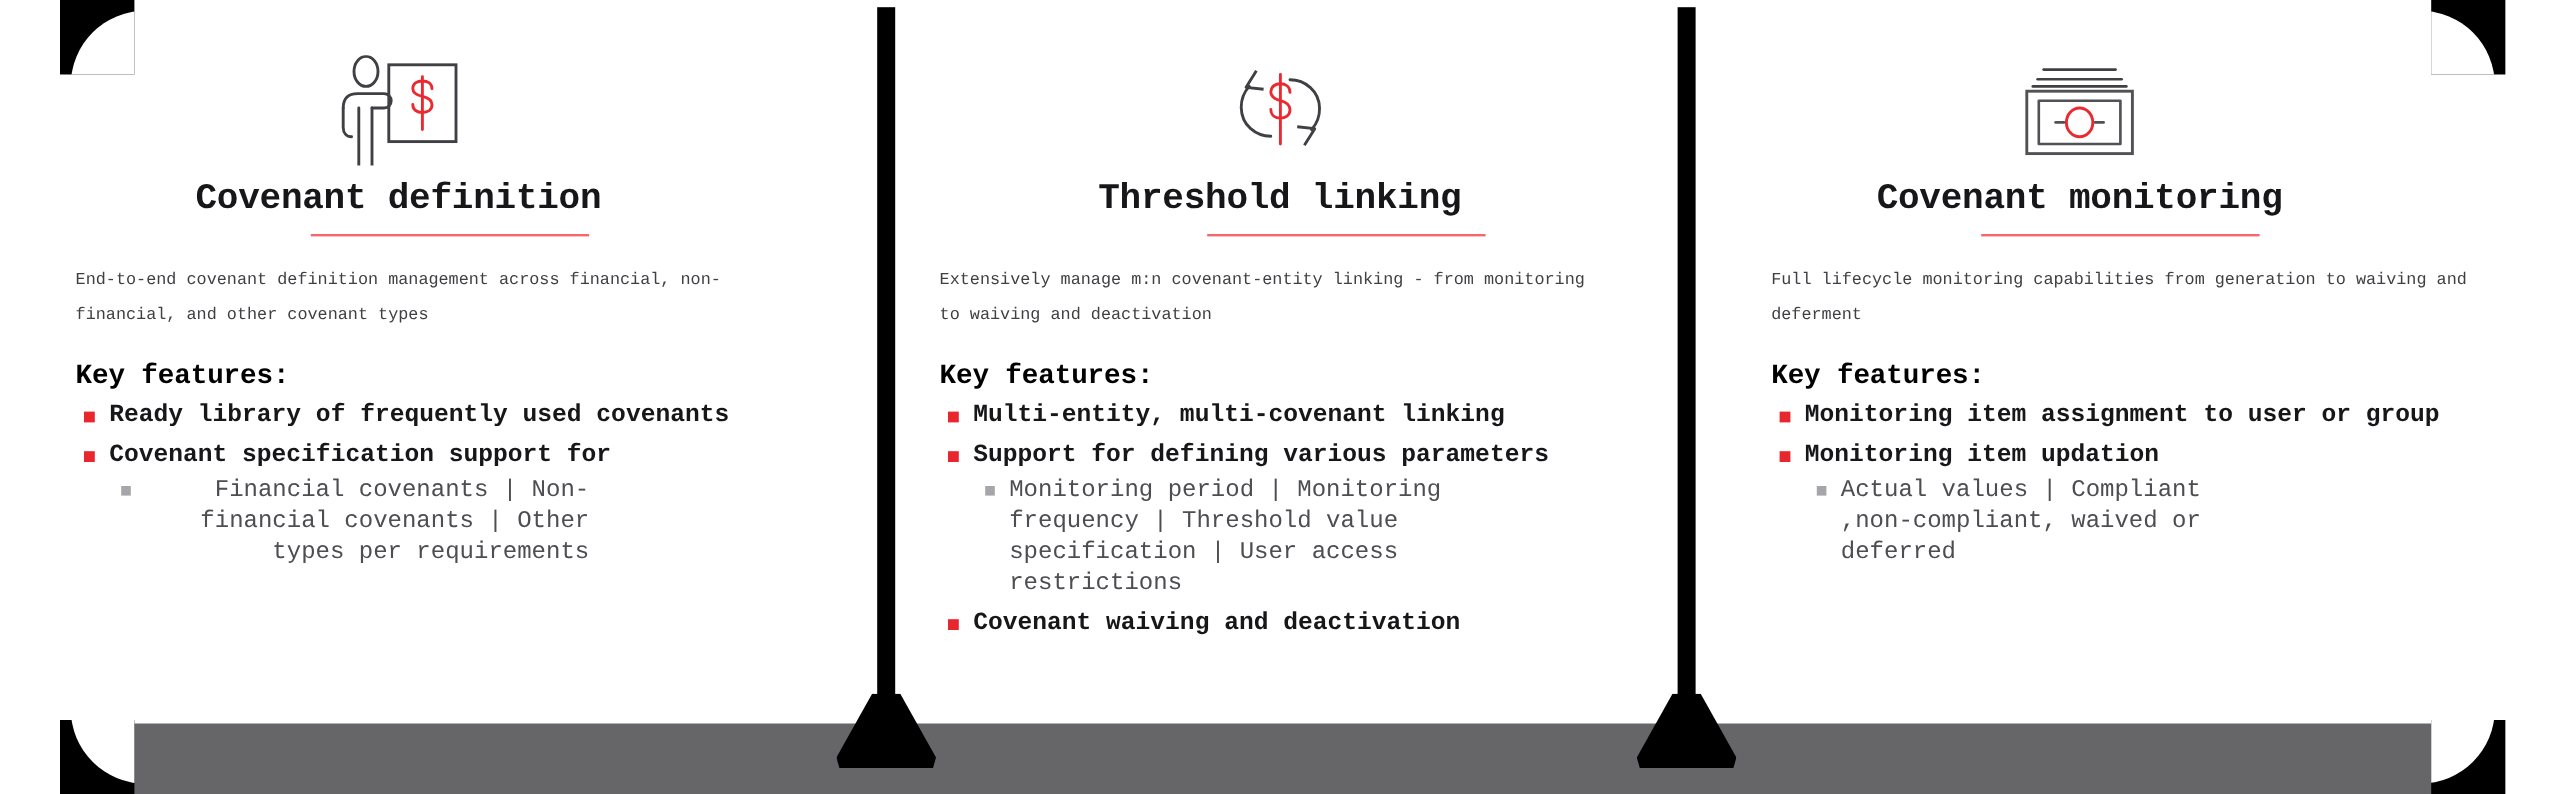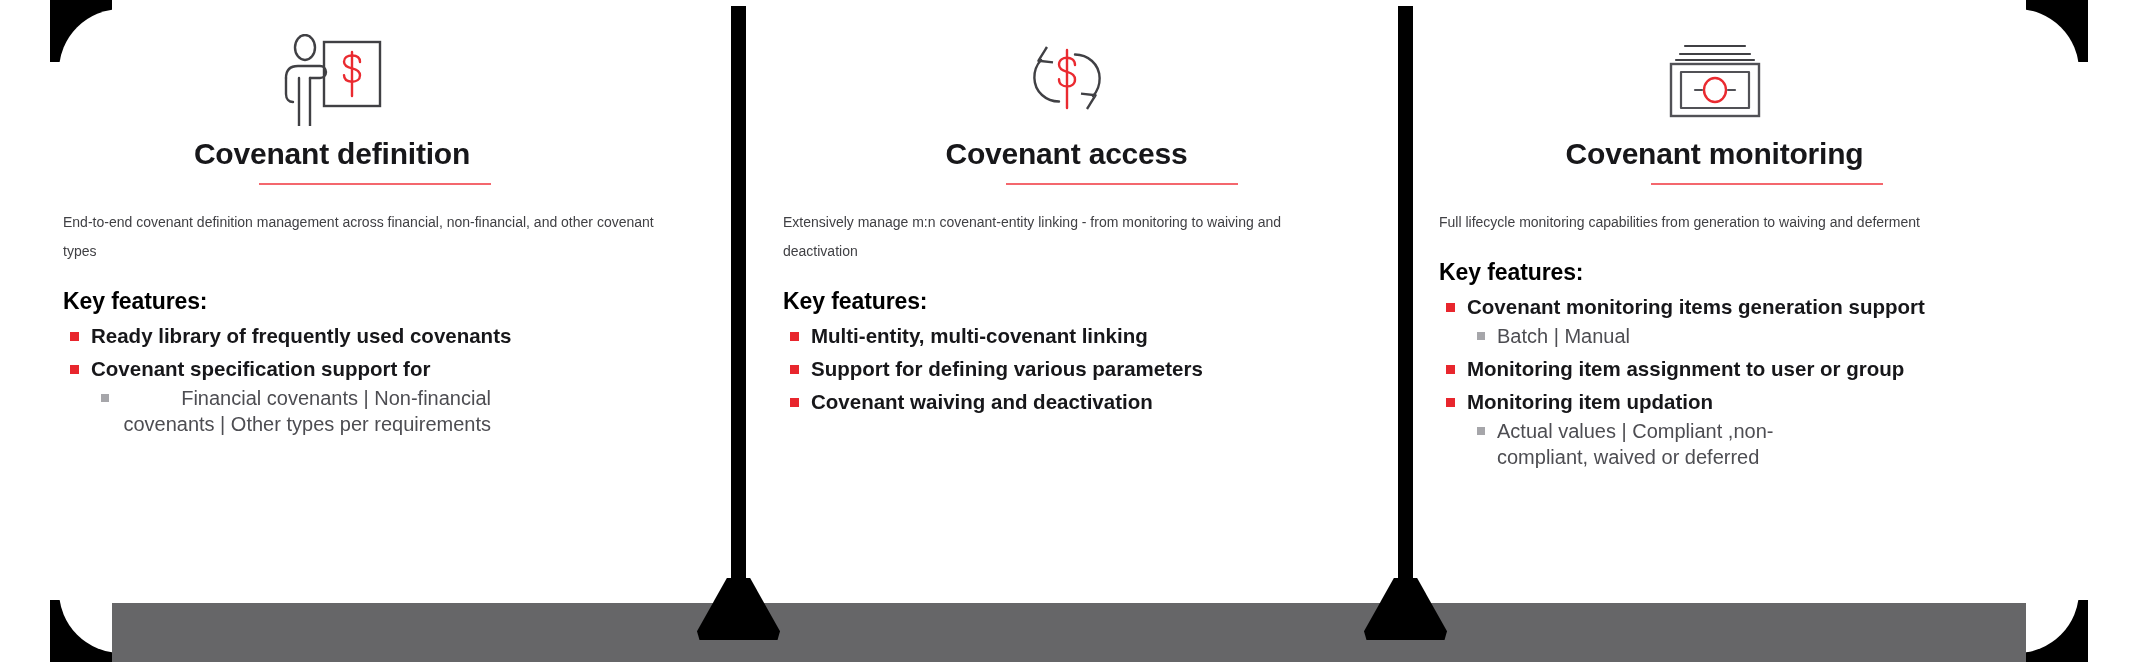--- a/index.html
+++ b/index.html
@@ -69,32 +69,33 @@
     width: 83px; height: 62px;
     background: #000000;
     clip-path: polygon(36% 0%, 64% 0%, 100% 86%, 97% 100%, 3% 100%, 0% 86%);
   }
   .divider-1 { left: 731px; }
   .divider-2 { left: 1398px; }
 
   
   .columns {
     position: absolute;
-    left: 0; top: 0;
+    left: 0; top: 12px;
     width: 2034px; height: 600px;
     display: flex;
+    font-family: Liberation Mono, monospace;
   }
   .col {
     position: relative;
     flex: 0 0 auto;
     padding-top: 24px;
   }
   .col-1 { width: 731px; padding-left: 63px;  padding-right: 20px; }
   .col-2 { width: 667px; padding-left: 52px;  padding-right: 20px; }
-  .col-3 { width: 740px; padding-left: 41px;  padding-right: 60px; }
+  .col-3 { width: 740px; padding-left: 78px;  padding-right: 60px; }
 
   
   .icon-wrap {
     height: 112px;
     display: flex;
     align-items: center;
     justify-content: center;
   }
   .col-1 .icon-wrap { padding-right: 110px; }
   .col-2 .icon-wrap { padding-right: 28px; }
@@ -233,32 +234,38 @@
       <div class="icon-wrap">
         <svg width="96" height="92" viewBox="0 0 96 92" fill="none">
           <path d="M22 26c-9 10-9 26 1 35 5 4.5 11 6.5 17 6.5" stroke="#404044" stroke-width="2.4" stroke-linecap="round"></path>
           <path d="M28 13c-2 3.2-6.6 10.5-8.6 13.8l14.6 1.6" stroke="#404044" stroke-width="2.4" stroke-linejoin="round"></path>
           <path d="M74 62c9-10 9-26-1-35-5-4.5-11-6.5-17-6.5" stroke="#404044" stroke-width="2.4" stroke-linecap="round"></path>
           <path d="M68 75c2-3.2 6.6-10.5 8.6-13.8L62 59.6" stroke="#404044" stroke-width="2.4" stroke-linejoin="round"></path>
           <path d="M48 16v58" ststroke="#ea2a30" stroke="#ea2a30" stroke-width="2.4" stroke-linecap="round"></path>
           <path d="M56 31c0-5-4-7.2-8-7.2s-8 2.2-8 6.8 4 6.2 8 7.2 8 2.8 8 7.6-4 7-8 7-8-2.2-8-7.2" stroke="#ea2a30" stroke-width="2.4" stroke-linecap="round"></path>
         </svg>
       </div>
-      <div class="title">Covenant access</div>
+      <div class="title">Threshold linking</div>
       <div class="title-rule"></div>
       <div class="desc">Extensively manage m:n covenant-entity linking - from monitoring to waiving and deactivation</div>
       <div class="kf-head">Key features:</div>
       <ul class="feat">
         <li>
           <span class="bullet"></span>
           <span>Multi-entity, multi-covenant linking</span>
         </li>
         <li>
           <span class="bullet"></span>
           <span>Support for defining various parameters</span>
+          <ul class="sub">
+            <li>
+              <span class="bullet"></span>
+              <span>Monitoring period | Monitoring frequency | Threshold value specification | User access restrictions</span>
+            </li>
+          </ul>
         </li>
         <li>
           <span class="bullet"></span>
           <span>Covenant waiving and deactivation</span>
         </li>
       </ul>
     </div>
 
     <div class="col col-3">
       <div class="icon-wrap">
@@ -273,30 +280,20 @@
           <path d="M69 51h7" stroke="#515156" stroke-width="2.2" stroke-linecap="round"></path>
         </svg>
       </div>
       <div class="title">Covenant monitoring</div>
       <div class="title-rule"></div>
       <div class="desc">Full lifecycle monitoring capabilities from generation to waiving and deferment</div>
       <div class="kf-head">Key features:</div>
       <ul class="feat">
         <li>
           <span class="bullet"></span>
-          <span>Covenant monitoring items generation support</span>
-          <ul class="sub">
-            <li>
-              <span class="bullet"></span>
-              <span>Batch | Manual</span>
-            </li>
-          </ul>
-        </li>
-        <li>
-          <span class="bullet"></span>
           <span>Monitoring item assignment to user or group</span>
         </li>
         <li>
           <span class="bullet"></span>
           <span>Monitoring item updation</span>
           <ul class="sub">
             <li>
               <span class="bullet"></span>
               <span>Actual values | Compliant ,non-compliant, waived or deferred</span>
             </li>

